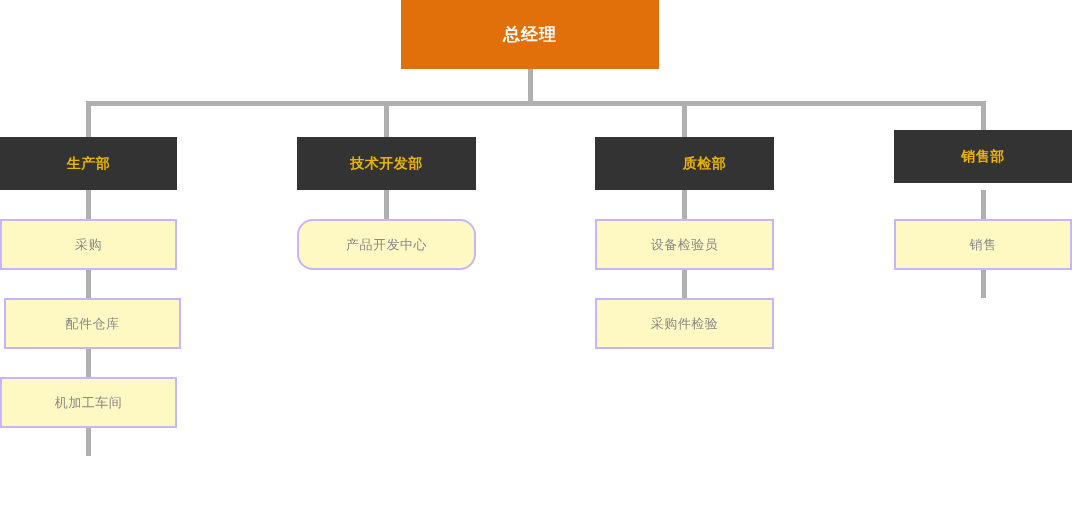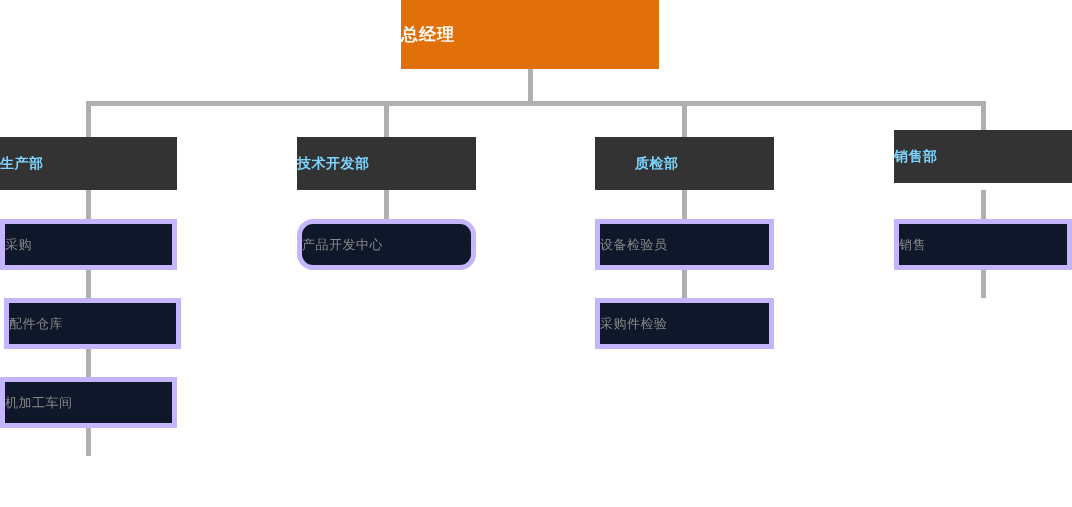--- a/index.html
+++ b/index.html
@@ -26,40 +26,40 @@
   }
   .conn-v { width: 5px; }
   .conn-h { height: 5px; }
 
   
   .node {
     position: absolute;
     box-sizing: border-box;
     display: flex;
     align-items: center;
-    justify-content: flex-start;
+    justify-content: center;
     text-align: center;
   }
   .node-root {
     background: #e2700a;
     color: #ffffff;
     font-size: 17px;
     font-weight: bold;
     letter-spacing: 1px;
   }
   .node-dept {
     background: #333333;
-    color: #7dd3fc;
+    color: #eab308;
     font-size: 14px;
     font-weight: bold;
     letter-spacing: 0.5px;
   }
   .node-sub {
-    background: #0f172a;
-    border: 5px solid #c4b5fd;
+    background: #fef9c3;
+    border: 2px solid #c4b5fd;
     color: #888888;
     font-size: 13px;
     letter-spacing: 0.5px;
   }
 </style>
 </head>
 <body>
 
 <div id="chart-root">
     <div class="node node-root" style="left: 401px; top: 0px; width: 258px; height: 69px;">

